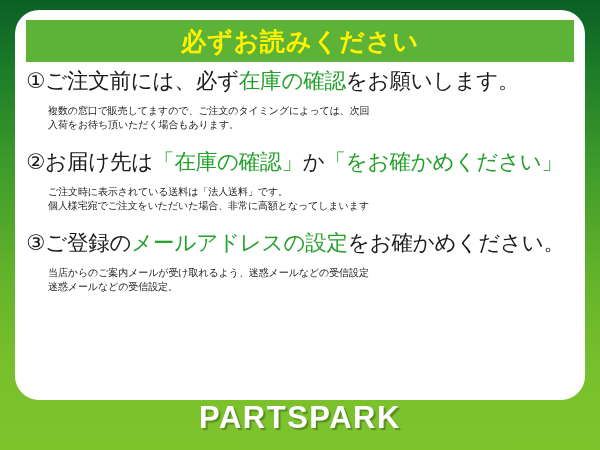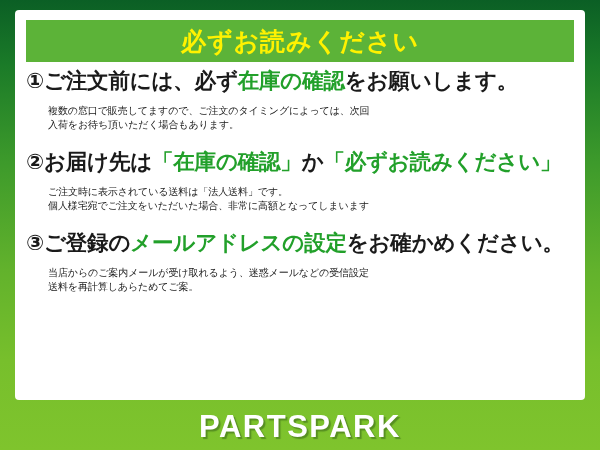--- a/index.html
+++ b/index.html
@@ -30,21 +30,21 @@
 
   
   .card {
     position: absolute;
     left: 15px;
     top: 10px;
     width: 570px;
     height: 390px;
     box-sizing: border-box;
     background: #ffffff;
-    border-radius: 4px;
+    border-radius: 24px;
     padding: 10px 12px 0 12px;
   }
 
   
   .banner {
     position: absolute;
     left: 11px;
     top: 10px;
     width: 548px;
     height: 42px;
@@ -68,21 +68,21 @@
     top: 58px;
     width: 552px;
   }
 
   .item {
     margin-bottom: 4px;
   }
 
   .item-heading {
     font-size: 21.5px;
-    font-weight: bold;
+    font-weight: normal;
     color: #1a1a1a;
     line-height: 1.30;
     letter-spacing: -0.2px;
     white-space: nowrap;
   }
   .item-heading .hl {
     color: #22a02a;
   }
   .heading-line2 {
     padding-left: 21px;
@@ -103,21 +103,21 @@
   .spacer-2 { height: 13px; }
 
   
   .brand {
     position: absolute;
     left: 0;
     top: 402px;
     width: 600px;
     height: 48px;
     display: flex;
-    align-items: center;
+    align-items: flex-start;
     justify-content: center;
   }
   .brand-text {
     color: #ffffff;
     font-size: 31px;
     font-weight: bold;
     letter-spacing: 1.5px;
     text-shadow: 2px 2px 1px rgba(40,80,20,0.45);
     line-height: 1;
   }
@@ -142,37 +142,37 @@
         <div class="item-body">
           <div>複数の窓口で販売してますので、ご注文のタイミングによっては、次回</div>
           <div>入荷をお待ち頂いただく場合もあります。</div>
         </div>
       </div>
 
       <div class="spacer-1"></div>
 
       <div class="item">
         <div class="item-heading">
-          <span>②お届け先は</span><span class="hl">「在庫の確認」</span><span>か</span><span class="hl">「必ずお読みください」</span>
+          <span>②お届け先は</span><span class="hl">「在庫の確認」</span><span>か</span><span class="hl">「をお確かめください」</span>
         </div>
         <div class="item-body">
           <div>ご注文時に表示されている送料は「法人送料」です。</div>
           <div>個人様宅宛でご注文をいただいた場合、非常に高額となってしまいます</div>
         </div>
       </div>
 
       <div class="spacer-2"></div>
 
       <div class="item">
         <div class="item-heading">
           <span>③ご登録の</span><span class="hl">メールアドレスの設定</span><span>をお確かめください。</span>
         </div>
         <div class="item-body">
           <div>当店からのご案内メールが受け取れるよう、迷惑メールなどの受信設定</div>
-          <div>送料を再計算しあらためてご案。</div>
+          <div>迷惑メールなどの受信設定。</div>
         </div>
       </div>
 
     </div>
   </div>
 
   <div class="brand">
     <span class="brand-text">PARTSPARK</span>
   </div>
 

